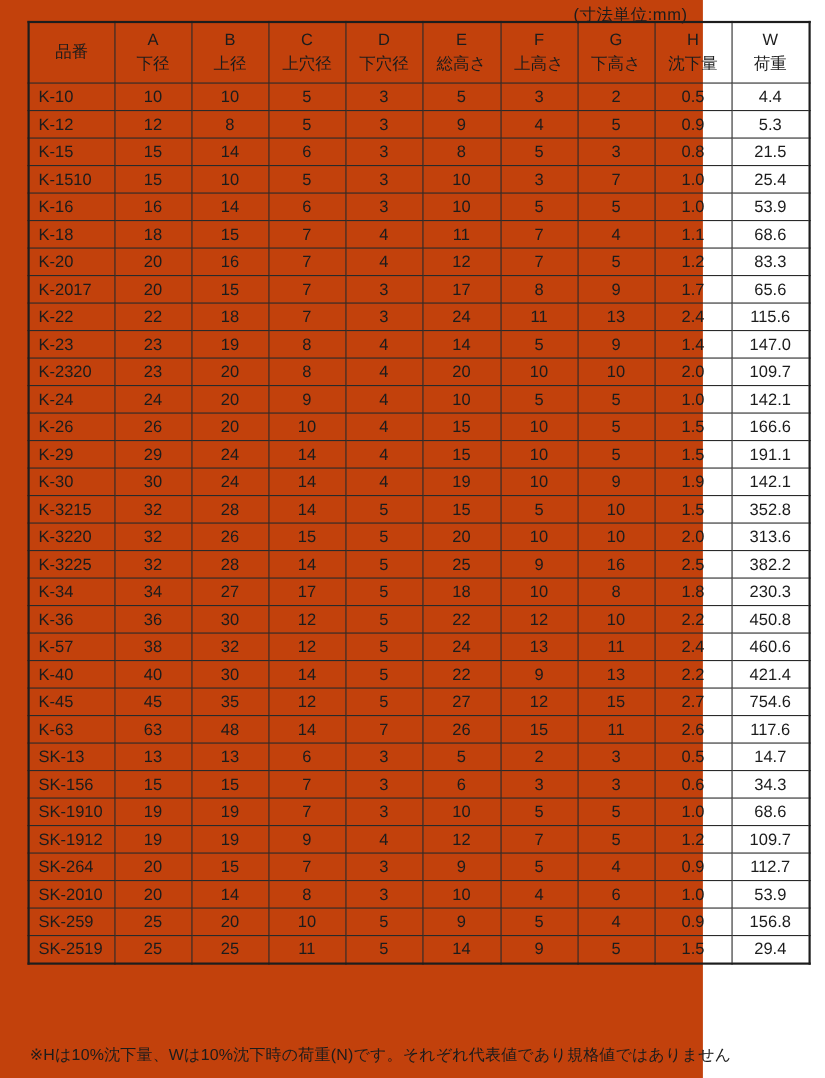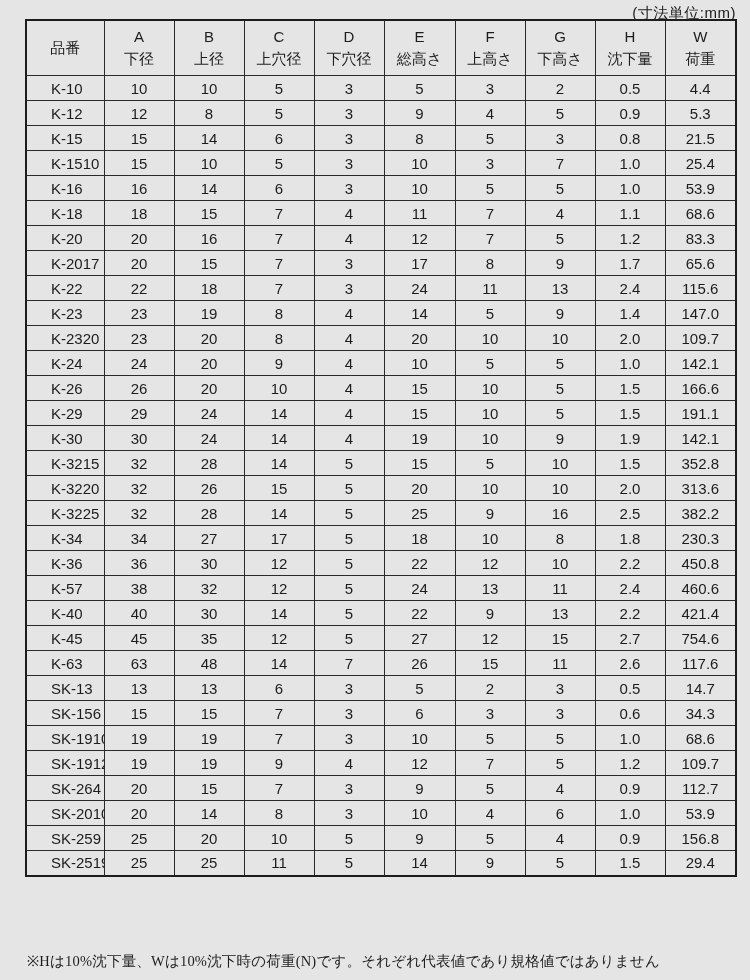--- a/index.html
+++ b/index.html
@@ -6,23 +6,23 @@
   html, body {
     width: 750px;
     height: 980px;
     background: #ffffff;
     font-family: "Liberation Sans", "DejaVu Sans", sans-serif;
     color: #1c1c1c;
     overflow: hidden;
   }
   .page {
     position: relative;
-    width: 750px;
+    width: 639px;
     height: 980px;
-    background: #e5e5e5;
+    background: #c2410c;
   }
   .unit-note {
     position: absolute;
     top: 4px;
     right: 14px;
     font-size: 15px;
     color: #1c1c1c;
     letter-spacing: 0.5px;
   }
   table.spec-table {
@@ -49,37 +49,36 @@
     height: 54px;
     line-height: 1.45;
     padding: 2px 0;
   }
   table.spec-table tbody td {
     height: 25px;
     padding: 0 2px;
   }
   table.spec-table tbody td.part-col {
     text-align: left;
-    padding-left: 24px;
+    padding-left: 8px;
   }
   .hdr-letter { display: block; }
   .hdr-label  { display: block; }
   .hdr-single {
     display: block;
     line-height: 50px;
   }
   .footer-note {
     position: absolute;
     top: 950px;
     left: 27px;
     font-size: 14.5px;
     color: #1c1c1c;
     letter-spacing: 0.2px;
     white-space: nowrap;
-    font-family: Liberation Serif, serif;
   }
 </style>
 </head>
 <body>
 
 <div class="page">
 
   <div class="unit-note">(寸法単位:mm)</div>
 
   <table class="spec-table">

